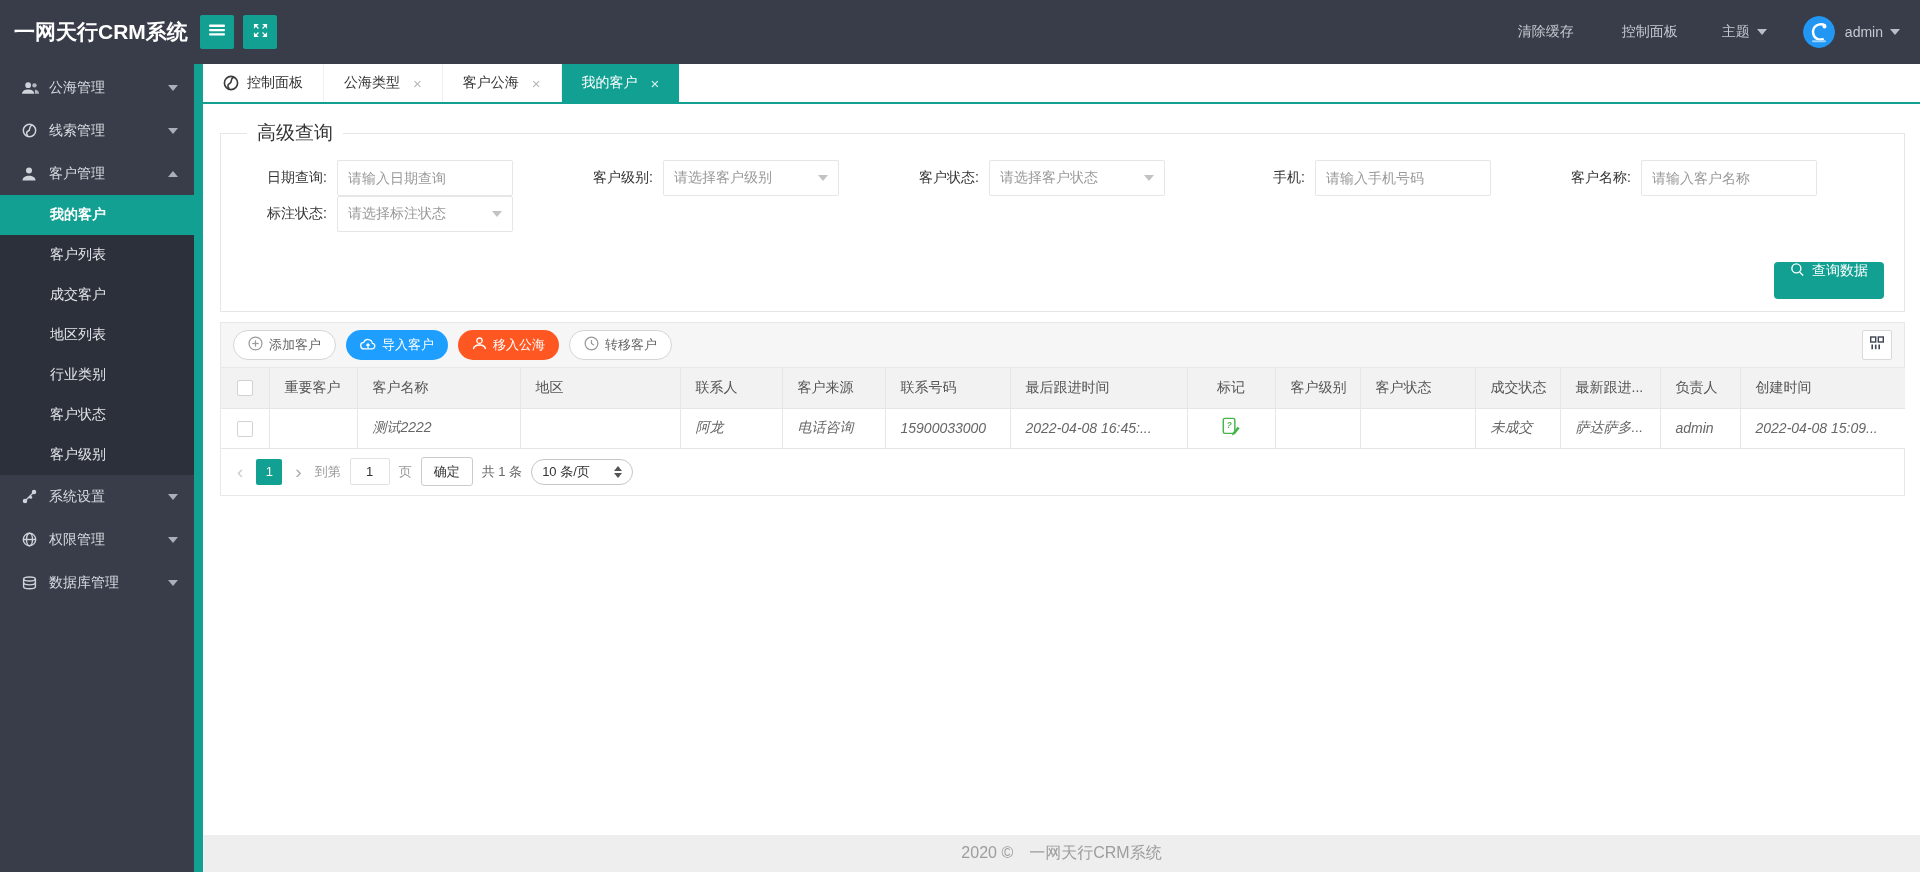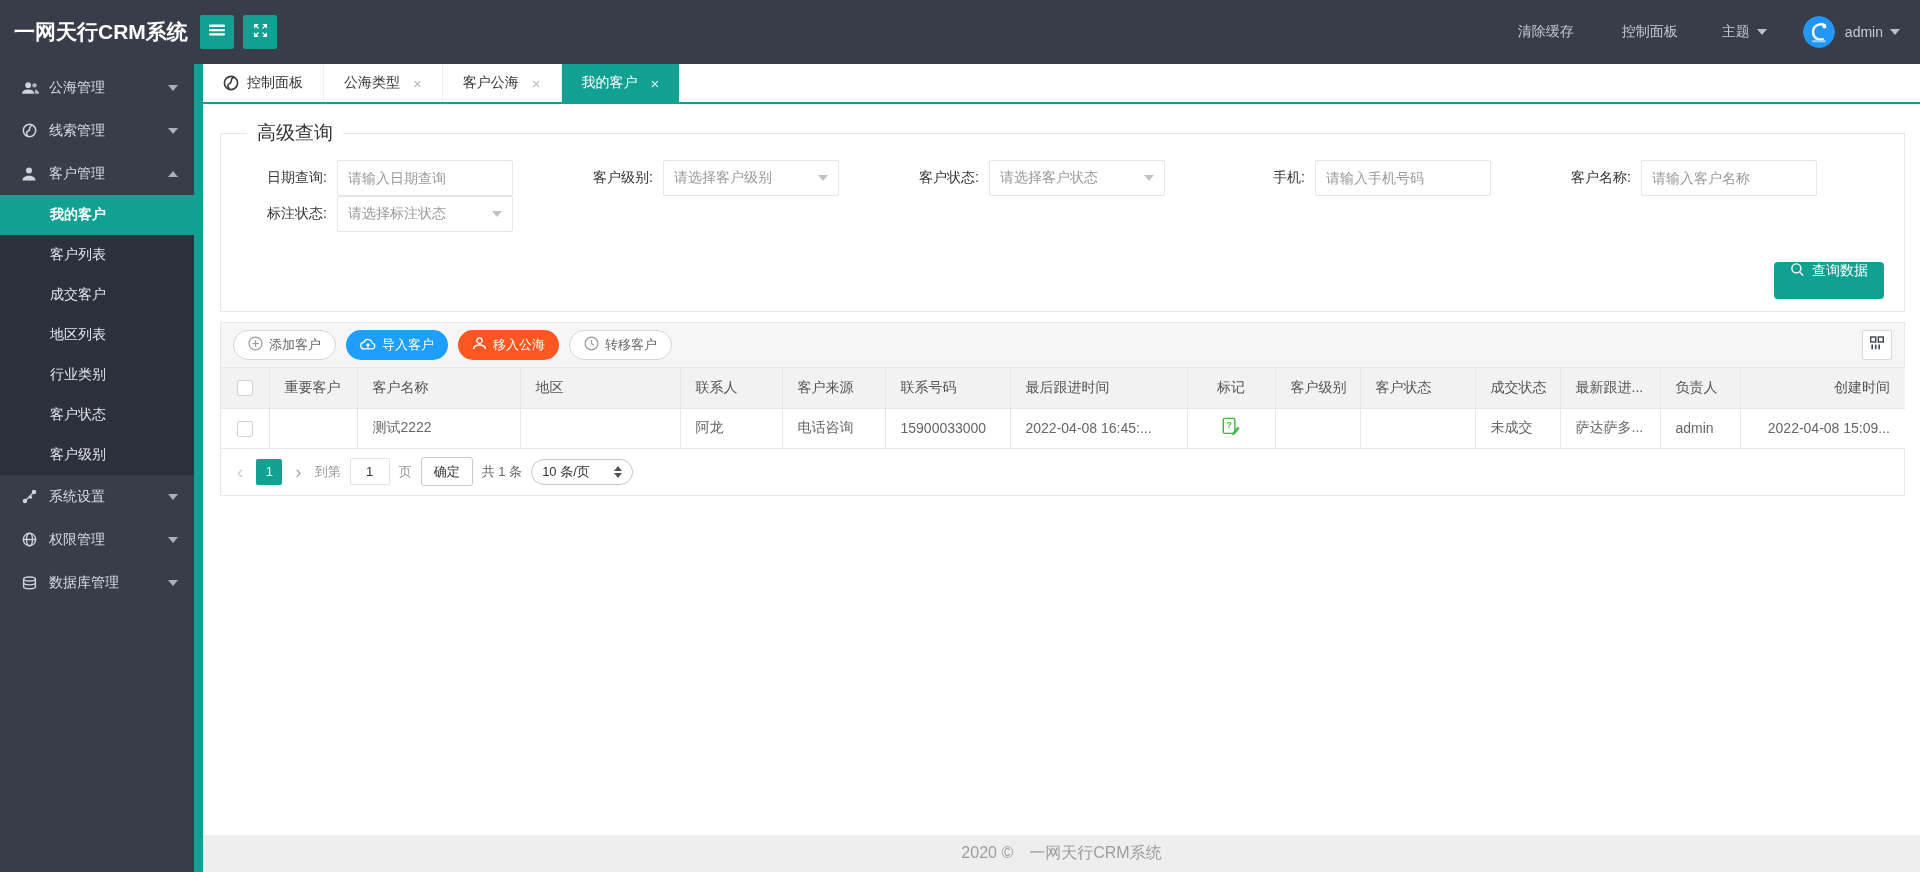--- a/index.html
+++ b/index.html
@@ -60,22 +60,22 @@
   .card{border:1px solid #e8e8e8;margin-top:10px;}
   .toolbar{height:45px;background:#f6f6f6;display:flex;align-items:center;padding:0 12px;border-bottom:1px solid #e8e8e8;}
   .pill{height:30px;border-radius:16px;padding:0 14px;display:flex;align-items:center;gap:6px;font-size:13px;margin-right:10px;cursor:pointer;white-space:nowrap;}
   .pill.default{background:#fff;border:1px solid #d5d5d5;color:#666;}
   .pill.blue{background:var(--blue);color:#fff;}
   .pill.red{background:var(--red);color:#fff;}
   .tool-right{margin-left:auto;}
   .iconbtn{width:30px;height:30px;border:1px solid #d9d9d9;background:#fff;border-radius:2px;display:flex;align-items:center;justify-content:center;cursor:pointer;}
   table.grid{border-collapse:collapse;table-layout:fixed;width:100%;font-size:14px;}
   table.grid th{background:#f2f2f2;color:#555;font-weight:normal;text-align:left;height:40px;padding:0 15px;border-right:1px solid var(--border);border-bottom:1px solid var(--border);overflow:hidden;white-space:nowrap;}
-  table.grid td{height:40px;padding:0 15px;color:#666;border-right:1px solid var(--border);border-bottom:1px solid var(--border);overflow:hidden;white-space:nowrap;background:#fff;}
-  table.grid th:last-child,table.grid td:last-child{border-right:none;text-align:right;}
+  table.grid td{height:40px;padding:0 15px;color:#666;border-right:1px solid var(--border);border-bottom:1px solid var(--border);overflow:hidden;white-space:nowrap;background:#fff;font-style:italic;}
+  table.grid th:last-child,table.grid td:last-child{border-right:none;}
   table.grid .cbcol{text-align:center;padding:0;}
   table.grid .c-center{text-align:center;}
   .cb{width:16px;height:16px;border:1px solid #d2d2d2;border-radius:2px;background:#fff;display:inline-block;vertical-align:middle;cursor:pointer;}
   
   .pagebar{height:46px;display:flex;align-items:center;padding:0 12px;font-size:13px;color:#666;gap:9px;background:#fff;}
   .pgarrow{font-size:19px;line-height:1;cursor:pointer;padding:0 4px;}
   .pgarrow.prev{color:#ccc;}
   .pgarrow.next{color:#aaa;}
   .pgnum{min-width:26px;height:26px;background:var(--accent);color:#fff;display:flex;align-items:center;justify-content:center;border-radius:2px;font-size:13px;cursor:pointer;}
   .muted{color:#999;}

